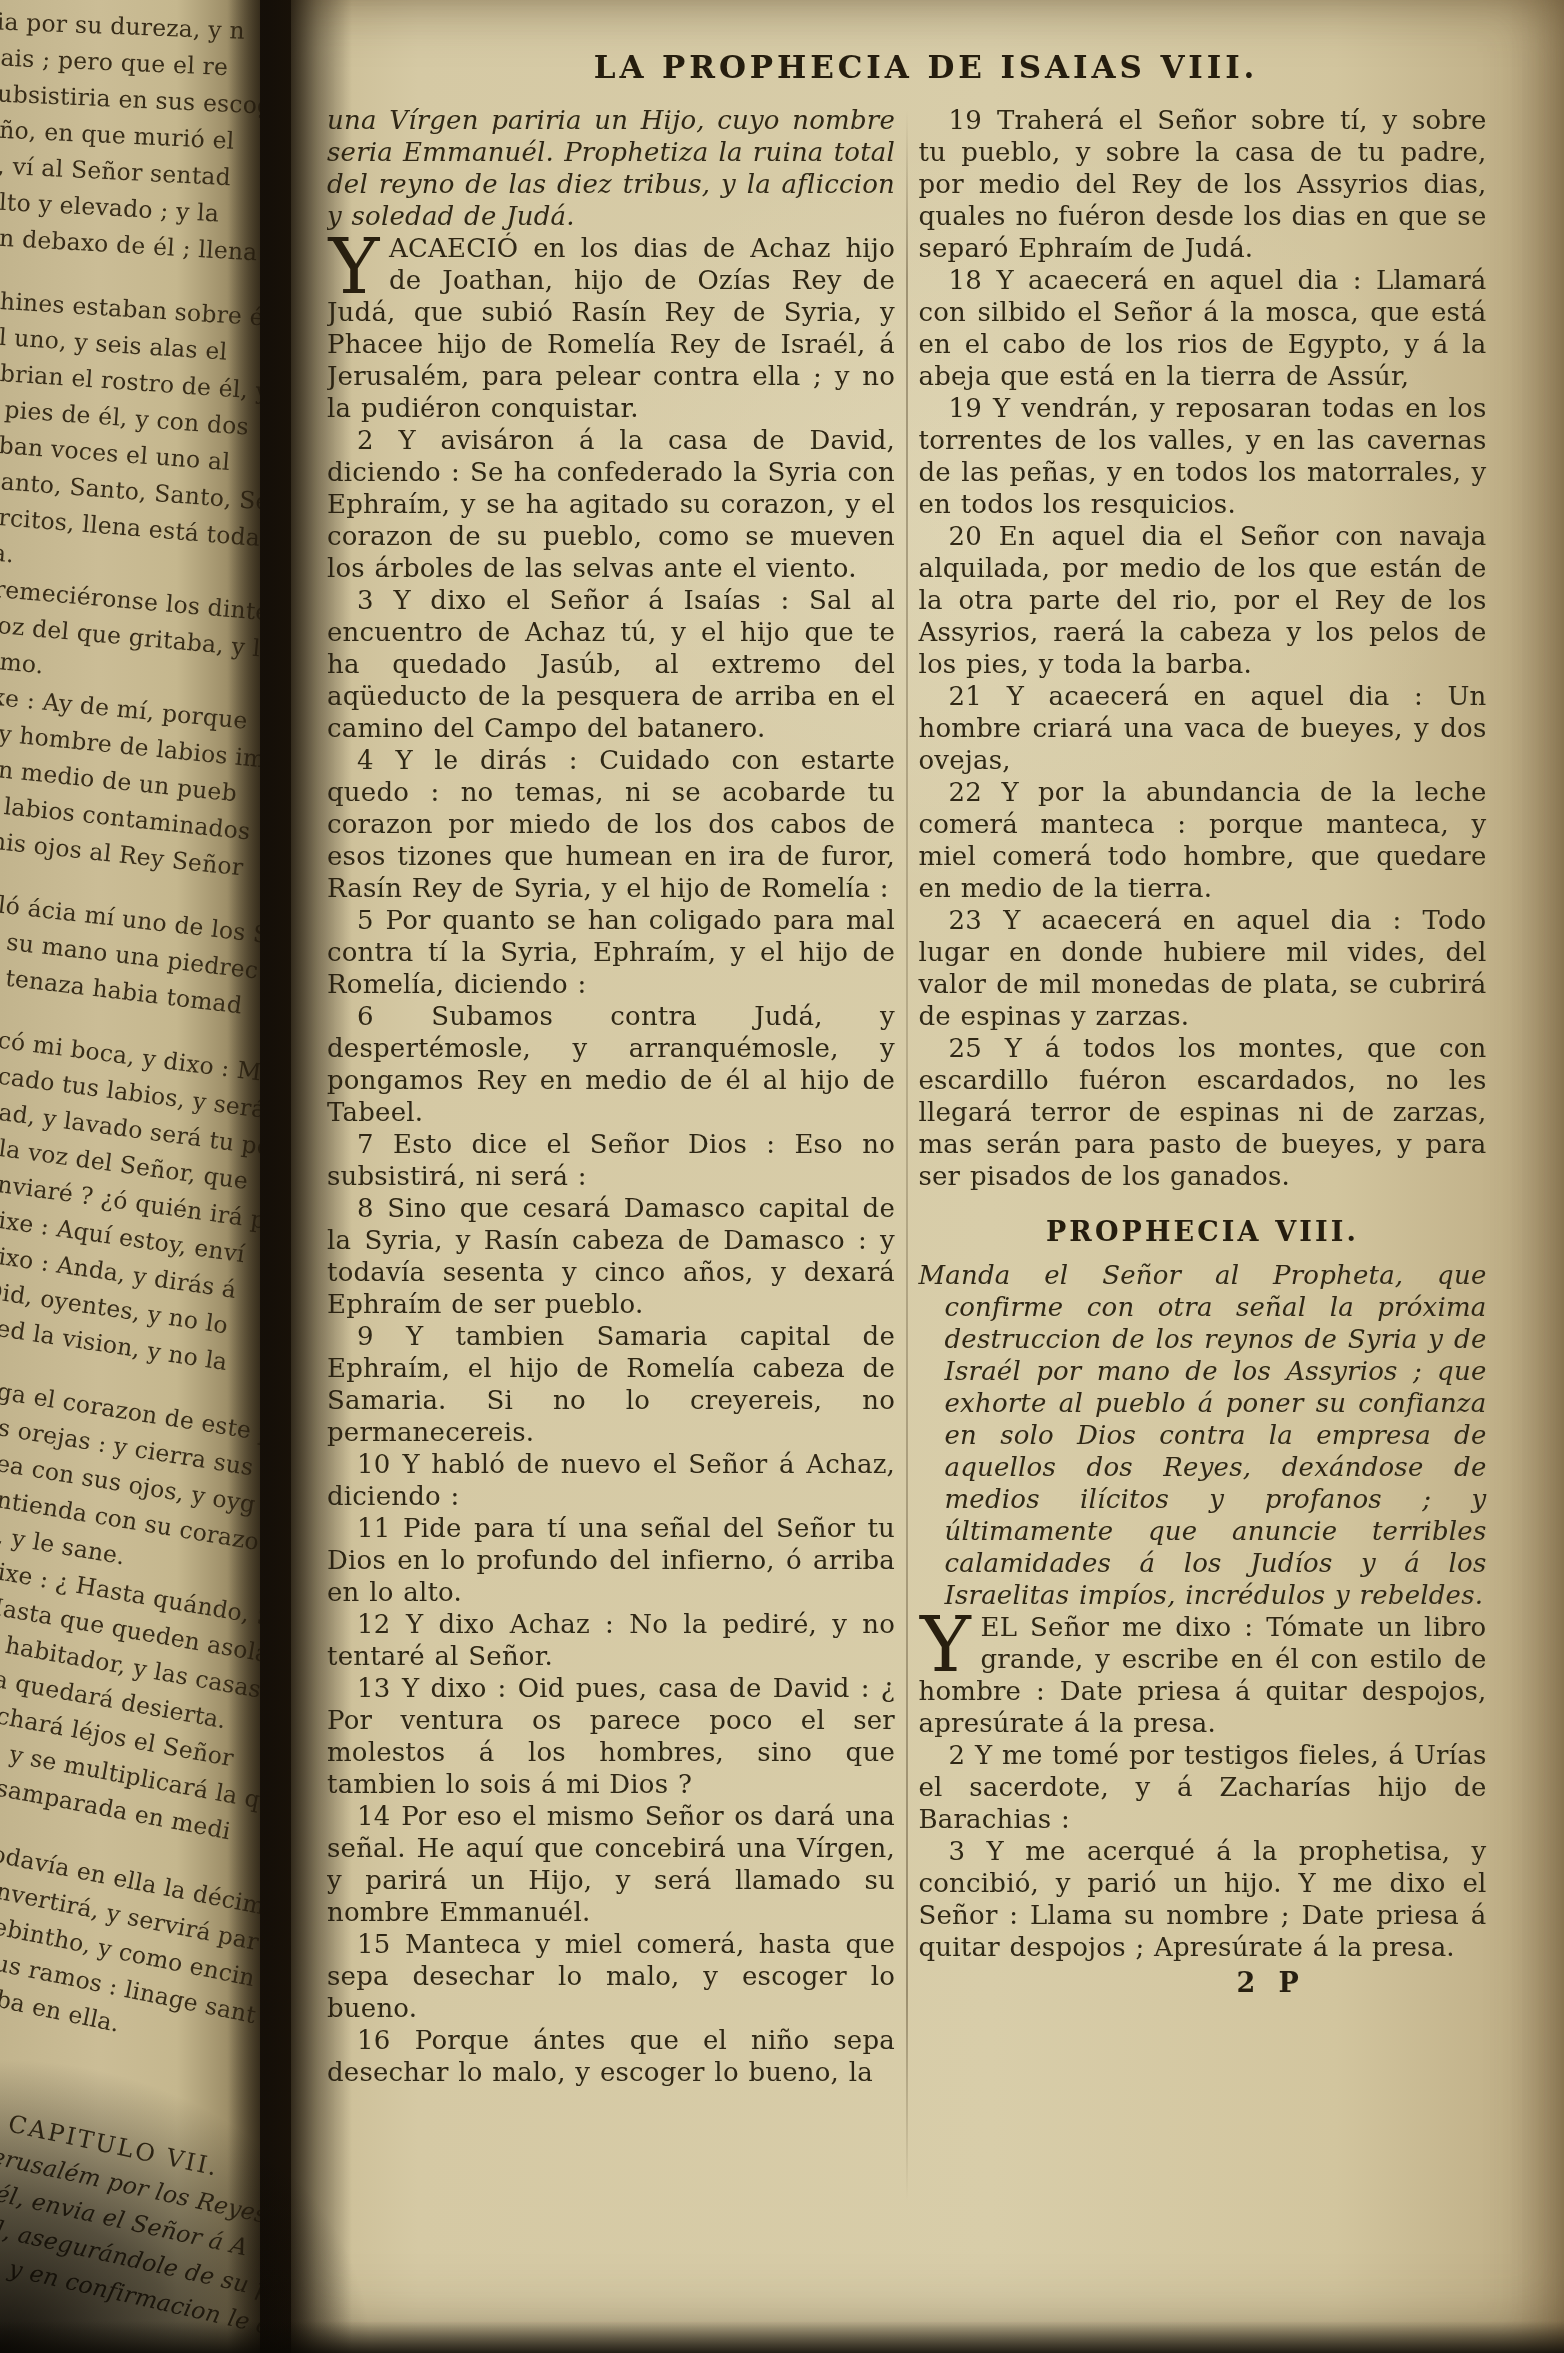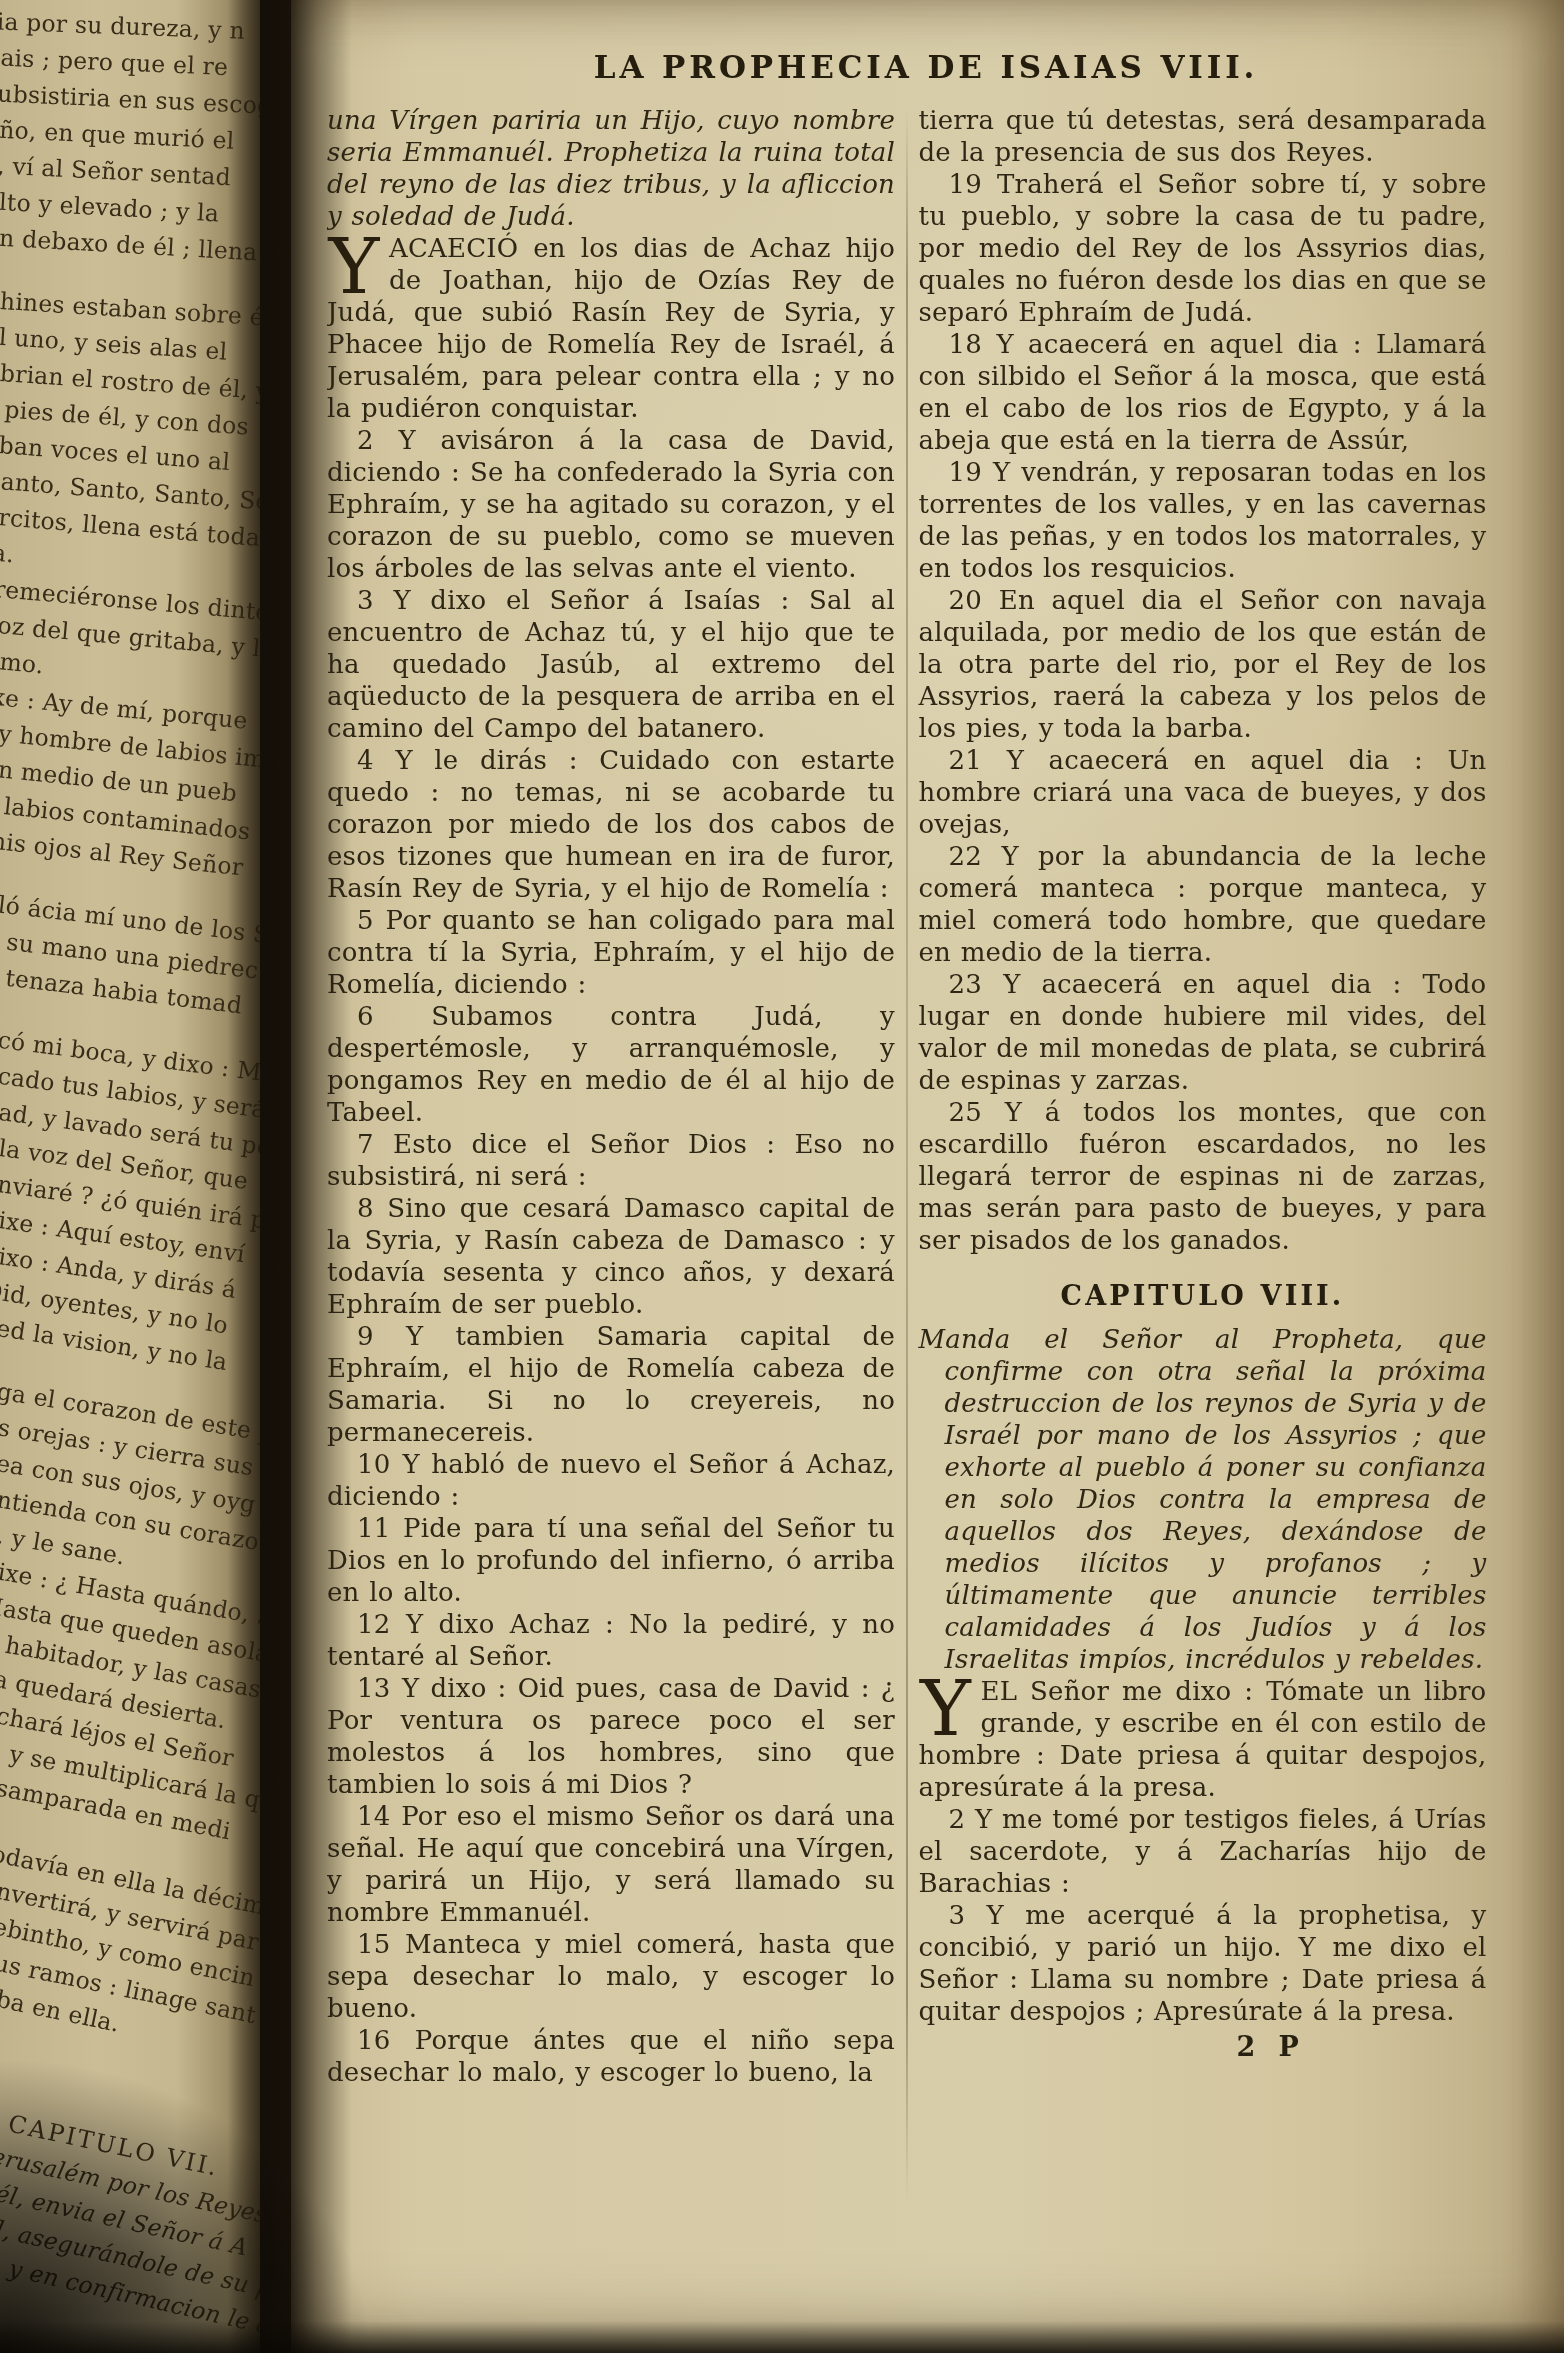--- a/index.html
+++ b/index.html
@@ -188,32 +188,31 @@
             <p class="verse"><span class="vnum">13</span>&nbsp;Y dixo : Oid pues, casa de David : ¿ Por ventura os parece poco el ser molestos á los hombres, sino que tambien lo sois á mi Dios ?</p>
             <p class="verse"><span class="vnum">14</span>&nbsp;Por eso el mismo Señor os dará una señal.  He aquí que concebirá una Vírgen, y parirá un Hijo, y será llamado su nombre Emmanuél.</p>
             <p class="verse"><span class="vnum">15</span>&nbsp;Manteca y miel comerá, hasta que sepa desechar lo malo, y escoger lo bueno.</p>
             <p class="verse"><span class="vnum">16</span>&nbsp;Porque ántes que el niño sepa desechar lo malo, y escoger lo bueno, la</p>
           </div>
       </div>
 
       <div class="divider"></div>
 
       <div class="col">
-        <p class="cont">tierra que tú detestas, será desamparada de la presencia de sus dos Reyes.</p>
         <div>
             <p class="verse"><span class="vnum">19</span>&nbsp;Traherá el Señor sobre tí, y sobre tu pueblo, y sobre la casa de tu padre, por medio del Rey de los Assyrios dias, quales no fuéron desde los dias en que se separó Ephraím de Judá.</p>
             <p class="verse"><span class="vnum">18</span>&nbsp;Y acaecerá en aquel dia : Llamará con silbido el Señor á la mosca, que está en el cabo de los rios de Egypto, y á la abeja que está en la tierra de Assúr,</p>
             <p class="verse"><span class="vnum">19</span>&nbsp;Y vendrán, y reposaran todas en los torrentes de los valles, y en las cavernas de las peñas, y en todos los matorrales, y en todos los resquicios.</p>
             <p class="verse"><span class="vnum">20</span>&nbsp;En aquel dia el Señor con navaja alquilada, por medio de los que están de la otra parte del rio, por el Rey de los Assyrios, raerá la cabeza y los pelos de los pies, y toda la barba.</p>
             <p class="verse"><span class="vnum">21</span>&nbsp;Y acaecerá en aquel dia : Un hombre criará una vaca de bueyes, y dos ovejas,</p>
             <p class="verse"><span class="vnum">22</span>&nbsp;Y por la abundancia de la leche comerá manteca : porque manteca, y miel comerá todo hombre, que quedare en medio de la tierra.</p>
             <p class="verse"><span class="vnum">23</span>&nbsp;Y acaecerá en aquel dia : Todo lugar en donde hubiere mil vides, del valor de mil monedas de plata, se cubrirá de espinas y zarzas.</p>
             <p class="verse"><span class="vnum">25</span>&nbsp;Y á todos los montes, que con escardillo fuéron escardados, no les llegará terror de espinas ni de zarzas, mas serán para pasto de bueyes, y para ser pisados de los ganados.</p>
           </div>
-        <h2 class="chapter">CAPITULO VIII.</h2>
+        <h2 class="chapter">PROPHECIA VIII.</h2>
         <p class="summary">Manda el Señor al Propheta, que confirme con otra señal la próxima destruccion de los reynos de Syria y de Israél por mano de los Assyrios ; que exhorte al pueblo á poner su confianza en solo Dios contra la empresa de aquellos dos Reyes, dexándose de medios ilícitos y profanos ; y últimamente que anuncie terribles calamidades á los Judíos y á los Israelitas impíos, incrédulos y rebeldes.</p>
         <p class="opening"><span class="dropcap">Y</span><span>EL Señor me dixo : Tómate un libro grande, y escribe en él con estilo de hombre : Date priesa á quitar despojos, apresúrate á la presa.</span></p>
         <div>
             <p class="verse"><span class="vnum">2</span>&nbsp;Y me tomé por testigos fieles, á Urías el sacerdote, y á Zacharías hijo de Barachias :</p>
             <p class="verse"><span class="vnum">3</span>&nbsp;Y me acerqué á la prophetisa, y concibió, y parió un hijo.  Y me dixo el Señor : Llama su nombre ; Date priesa á quitar despojos ; Apresúrate á la presa.</p>
           </div>
         <div class="signature">2 P</div>
       </div>
 
     </div>

